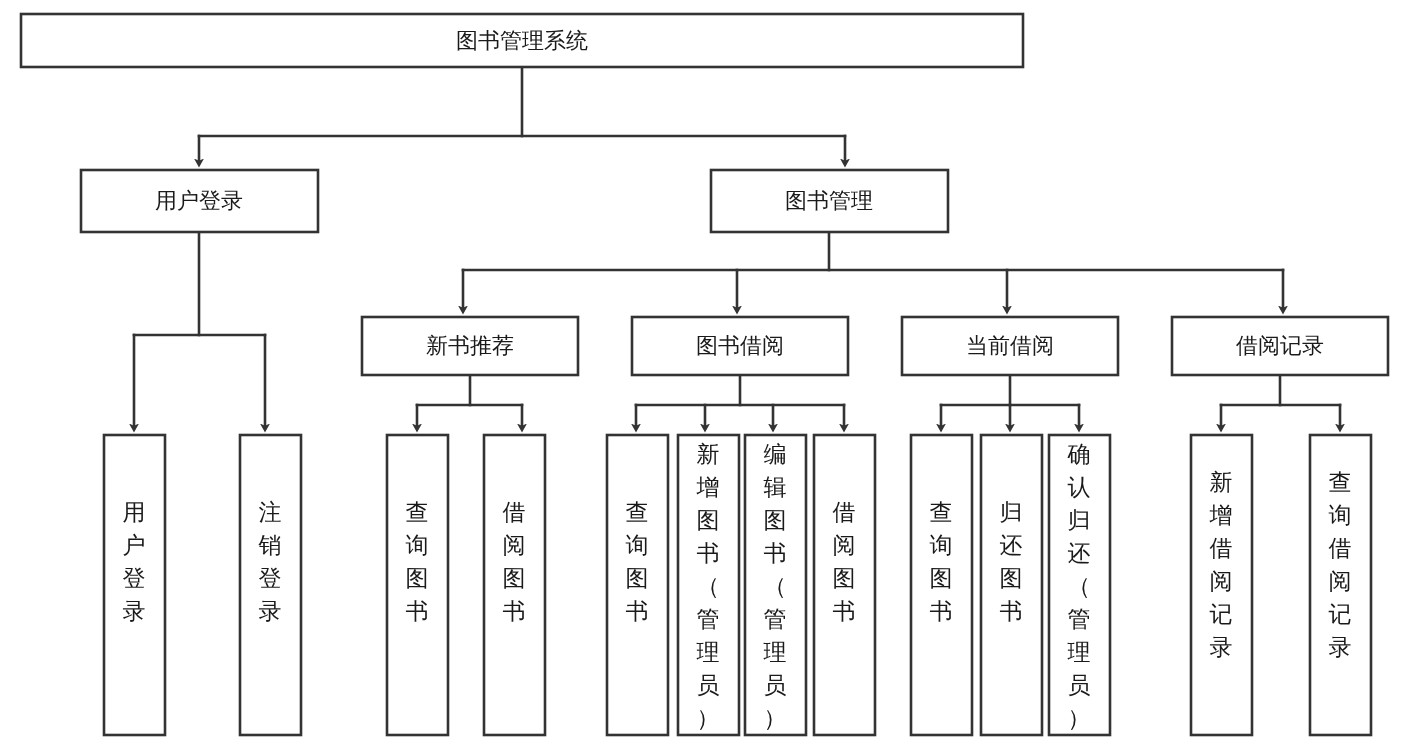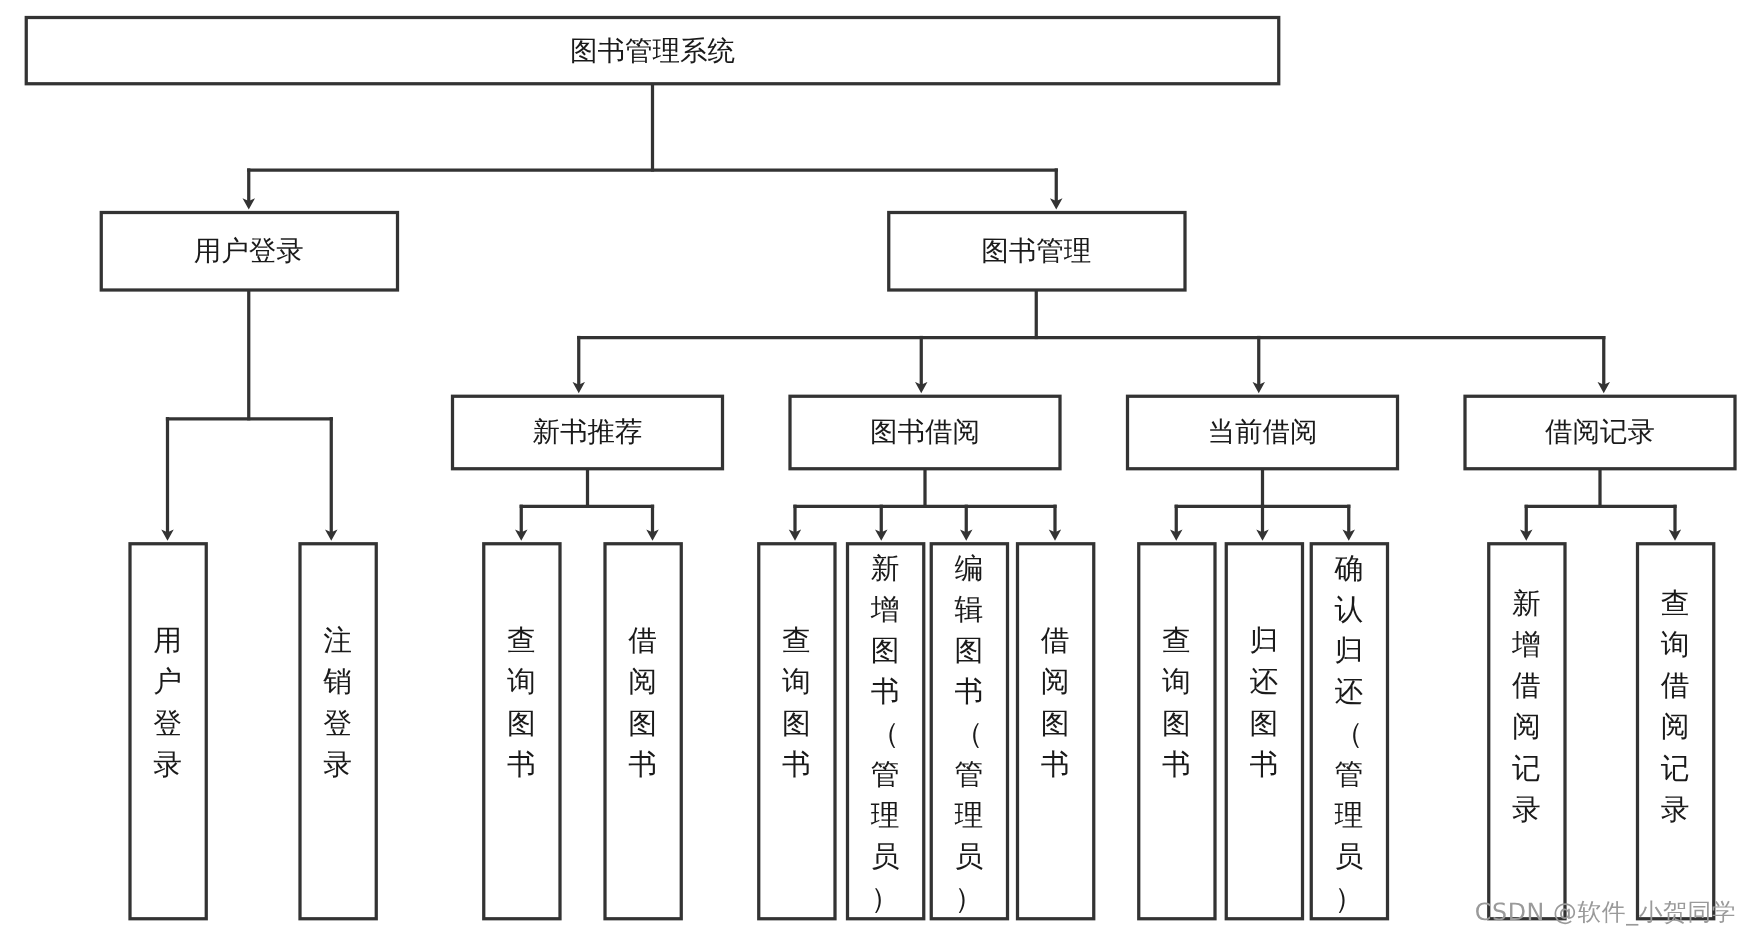--- a/index.html
+++ b/index.html
@@ -204,15 +204,14 @@
         <text class="node-label-v" x="1221" y="490"><tspan x="1221" y="490">新</tspan><tspan x="1221" y="523">增</tspan><tspan x="1221" y="556">借</tspan><tspan x="1221" y="589">阅</tspan><tspan x="1221" y="622">记</tspan><tspan x="1221" y="655">录</tspan></text>
       </g>
       <g>
         <rect class="node-rect" x="1310" y="435" width="61" height="300"></rect>
         <text class="node-label-v" x="1340" y="490"><tspan x="1340" y="490">查</tspan><tspan x="1340" y="523">询</tspan><tspan x="1340" y="556">借</tspan><tspan x="1340" y="589">阅</tspan><tspan x="1340" y="622">记</tspan><tspan x="1340" y="655">录</tspan></text>
       </g>
 
     </g>
   </svg>
 
-  <div class="watermark">CSDN @软件_小贺同学</div>
 
 </div>
 
 </body></html>

